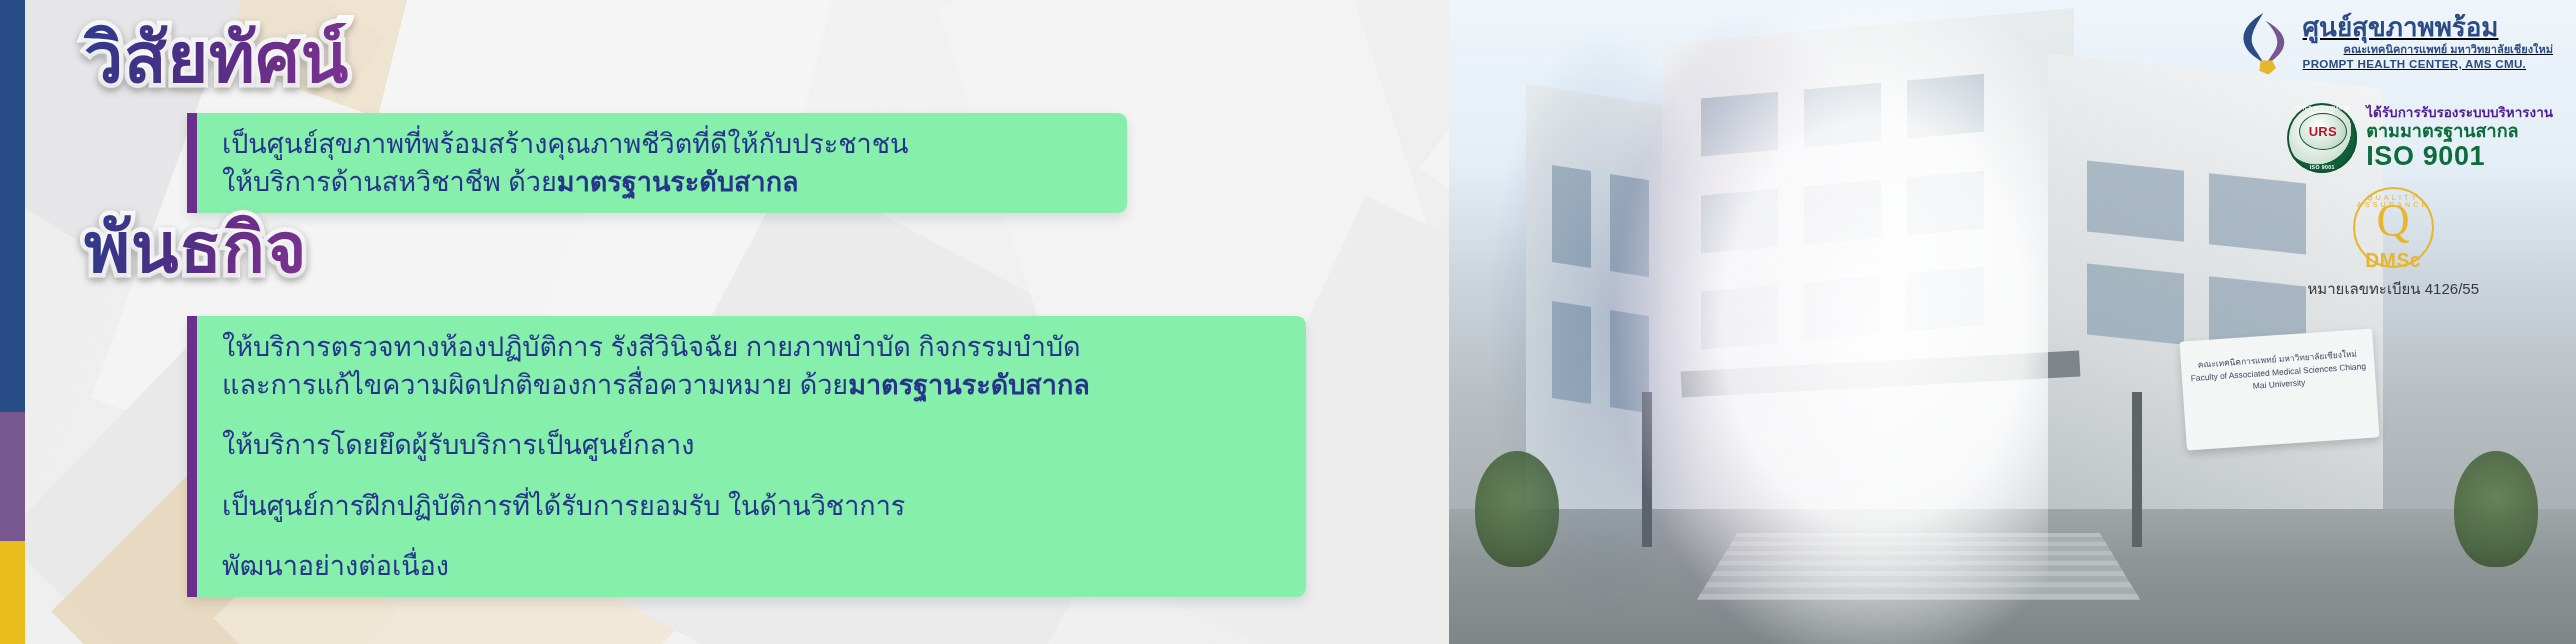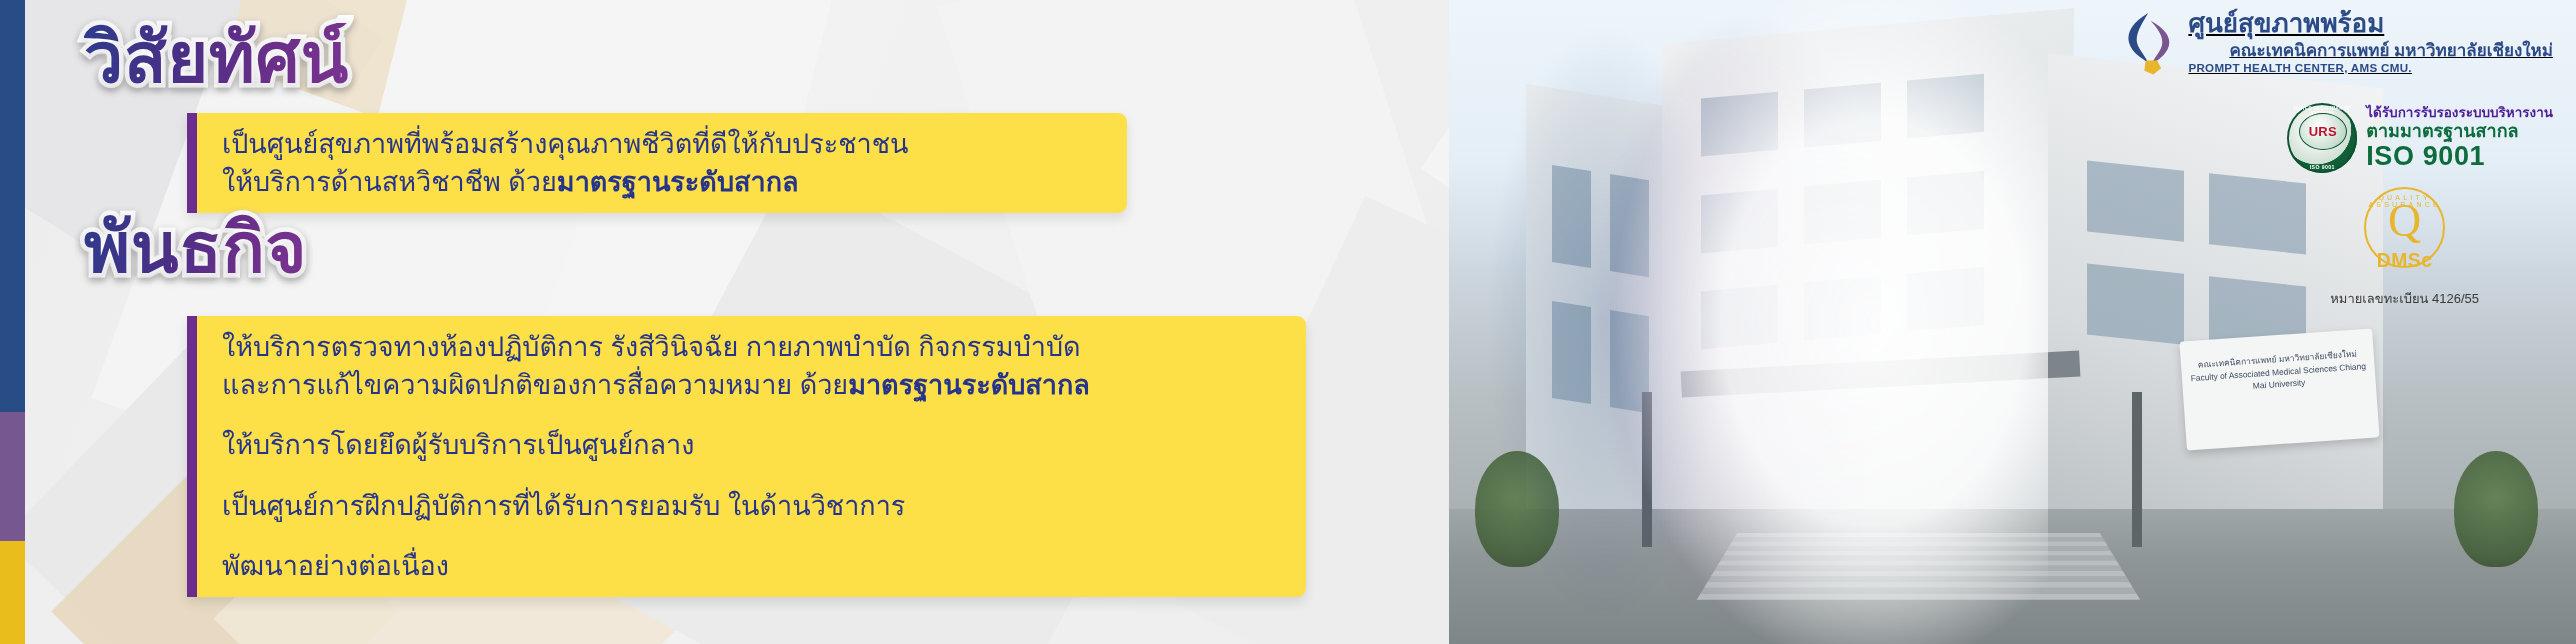--- a/index.html
+++ b/index.html
@@ -87,21 +87,21 @@
   .heading-outline{
     position:absolute;white-space:nowrap;font-weight:700;letter-spacing:0.6px;
     -webkit-text-stroke:9px #ffffff;color:#ffffff;
     filter:drop-shadow(0 3.2px 3.9px rgba(0,0,0,.28));
   }
   .h-vision,.h-vision-o{left:84px;top:23px;font-size:70px;line-height:1;}
   .h-mission,.h-mission-o{left:84px;top:213px;font-size:70px;line-height:1;}
 
   .card{
     position:absolute;
-    background:#fde047;
+    background:#86efac;
     border-radius:0 9px 9px 0;
     box-shadow:0 5.2px 11.6px rgba(0,0,0,.10);
   }
   .card::before{
     content:"";position:absolute;left:0;top:0;bottom:0;width:10.3px;
     background:#6c2e8e;border-radius:0;
   }
   .card-body{padding:11.6px 26px 11.6px 35px;}
   .line{
     color:#27348b;
@@ -114,21 +114,21 @@
   .line.spaced{margin-top:22px;}
 
   #vision-card{left:187px;top:113px;width:940px;}
   #mission-card{left:187px;top:316px;width:1119px;}
 
   
   .logo-block{position:absolute;right:23px;top:9px;z-index:12;text-align:left;text-decoration:underline;}
   .logo-row{display:flex;align-items:center;gap:9px;}
   .logo-mark{width:59px;height:67px;position:relative;flex:none;}
   .logo-txt-main{font-size:26px;font-weight:700;color:#2b4a86;line-height:1;letter-spacing:0;}
-  .logo-txt-sub{font-size:17px;font-weight:700;color:#2b4a86;line-height:1.25;margin-top:3.2px;white-space:nowrap;padding-left:41px;}
+  .logo-txt-sub{font-size:11px;font-weight:700;color:#2b4a86;line-height:1.25;margin-top:3.2px;white-space:nowrap;padding-left:41px;}
   .logo-txt-eng{font-size:11.6px;font-weight:700;color:#2b4a86;line-height:1.2;letter-spacing:0.3px;white-space:nowrap;}
 
   
   .iso-block{position:absolute;right:23px;top:103px;z-index:12;display:flex;align-items:center;gap:9px;}
   .urs-seal{width:70px;height:70px;border-radius:50%;flex:none;position:relative;
             background:radial-gradient(circle at 42% 38%,#ffffff 0%,#e7efe9 34%,#cfe0d3 58%,#12603a 59%,#0d5231 100%);
             box-shadow:0 0 0 1.9px #0d5231 inset;}
   .urs-inner{position:absolute;left:11.6px;top:10px;width:46px;height:35px;border-radius:50%;
              background:radial-gradient(circle at 40% 35%,#ffffff,#cfe3d5 60%,#a8c9b4 100%);
              border:1.9px solid #0d5231;display:flex;align-items:center;justify-content:center;}
@@ -142,21 +142,21 @@
 
   
   .q-block{position:absolute;right:97px;top:187px;z-index:12;text-align:center;}
   .q-seal{width:77px;height:77px;margin:0 auto;position:relative;border-radius:50%;
           border:2.6px solid #e8b62c;}
   .q-letter{position:absolute;left:0;top:9px;width:100%;text-align:center;
             font-family:"Liberation Serif","DejaVu Serif",serif;font-size:46px;color:#e8b62c;line-height:1;}
   .q-qa{position:absolute;left:0;top:5.2px;width:100%;text-align:center;font-size:7px;color:#e8b62c;letter-spacing:3.2px;}
   .q-dmsc{position:absolute;left:0;bottom:-6.4px;width:100%;text-align:center;
           font-size:19.3px;font-weight:700;color:#e8b62c;letter-spacing:0.6px;background:#ffffff00;}
-  .q-reg{margin-top:20px;font-size:13px;color:#3a3a3a;white-space:nowrap;}
+  .q-reg{margin-top:9px;font-size:15px;color:#3a3a3a;white-space:nowrap;}
 </style>
 </head>
 <body>
 
 <div class="banner">
 
   <div class="geo-bg">
     <div class="poly p1"></div>
       <div class="poly p12"></div>
       <div class="poly p4"></div>

